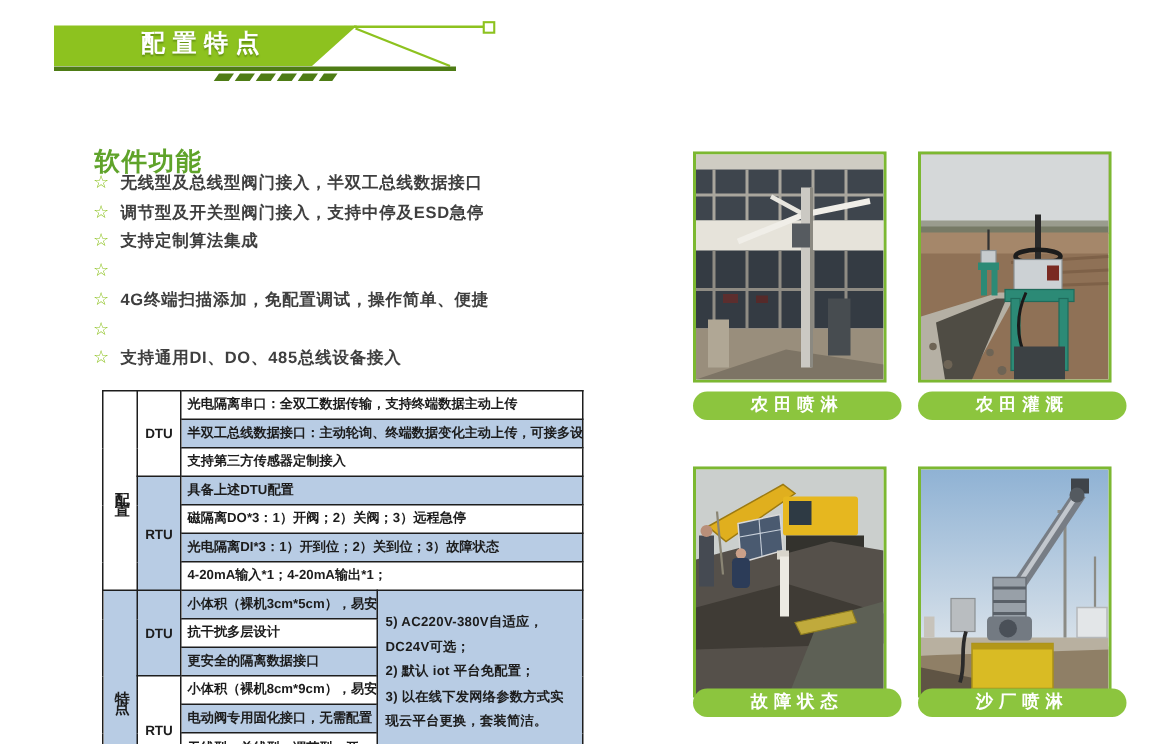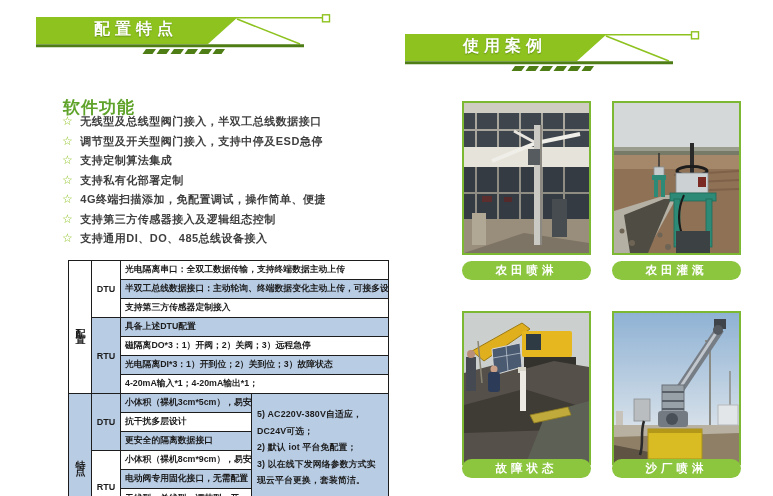--- a/index.html
+++ b/index.html
@@ -27,21 +27,21 @@
   table.spec td.lab{text-align:center;padding:0;}
   table.spec td.dev{text-align:center;font-size:9px;padding:17px 1px;}
   .vtext{display:inline-block;writing-mode:vertical-lr;text-orientation:upright;letter-spacing:6px;font-size:10px;}
   td.notes{white-space:normal !important;vertical-align:top !important;padding:12px 4px 2px 5px !important;}
   td.notes div{line-height:16.5px;letter-spacing:.2px;}
   td.wrap2{white-space:normal !important;line-height:15px;}
 
   
   .photo{position:absolute;width:125px;height:150px;border:2px solid #7cb831;background:#eee;}
   .photo svg{display:block;}
-  .case-pill{position:absolute;width:129px;height:19px;background:#8cc53e;border-radius:10px;
+  .case-pill{position:absolute;width:139px;height:19px;background:#8cc53e;border-radius:10px;
     color:#fff;font-size:11.5px;font-weight:bold;text-align:center;line-height:19px;letter-spacing:4px;}
 </style>
 </head>
 <body>
 
 <div id="page">
 
   <div class="banner" style="left:36px;top:14px;padding-left:15px;">
     <svg width="310" height="46" viewBox="0 0 310 46">
       <polygon points="0,3 202,3 172,30 0,30" fill="#8dc21f"></polygon>
@@ -54,64 +54,44 @@
           <rect x="14" y="0" width="10" height="5"></rect>
         <rect x="28" y="0" width="10" height="5"></rect>
           <rect x="42" y="0" width="10" height="5"></rect>
         <rect x="56" y="0" width="10" height="5"></rect>
           <rect x="70" y="0" width="9" height="5"></rect>
       </g>
     </svg>
     <div class="title">配置特点</div>
   </div>
 
-  <div class="banner" style="left:405px;top:31px;">
-    <svg width="310" height="46" viewBox="0 0 310 46">
-      <polygon points="0,3 202,3 172,30 0,30" fill="#8dc21f"></polygon>
-      <line x1="200" y1="3.8" x2="288" y2="3.8" stroke="#8dc21f" stroke-width="1.6"></line>
-      <line x1="201" y1="5" x2="264" y2="30" stroke="#8dc21f" stroke-width="1.6"></line>
-      <rect x="286.5" y="0.8" width="7" height="7" fill="#fff" stroke="#8dc21f" stroke-width="1.4"></rect>
-      <line x1="0" y1="31.8" x2="268" y2="31.8" stroke="#4e7c15" stroke-width="3"></line>
-      <g fill="#4e7c15" transform="translate(110,35) skewX(-35)">
-        <rect x="0" y="0" width="10" height="5"></rect>
-          <rect x="14" y="0" width="10" height="5"></rect>
-        <rect x="28" y="0" width="10" height="5"></rect>
-          <rect x="42" y="0" width="10" height="5"></rect>
-        <rect x="56" y="0" width="10" height="5"></rect>
-          <rect x="70" y="0" width="9" height="5"></rect>
-      </g>
-    </svg>
-    <div class="title">使用案例</div>
-  </div>
 
   <div class="sw-heading">软件功能</div>
   <div class="sw-list">
     <div class="sw-item">
         <span class="star">☆</span>
         <span>无线型及总线型阀门接入，半双工总线数据接口</span>
       </div>
     <div class="sw-item">
         <span class="star">☆</span>
         <span>调节型及开关型阀门接入，支持中停及ESD急停</span>
       </div>
     <div class="sw-item">
         <span class="star">☆</span>
         <span>支持定制算法集成</span>
       </div>
     <div class="sw-item">
         <span class="star">☆</span>
-        <span>支持私有化部署定制</span>
       </div>
     <div class="sw-item">
         <span class="star">☆</span>
         <span>4G终端扫描添加，免配置调试，操作简单、便捷</span>
       </div>
     <div class="sw-item">
         <span class="star">☆</span>
-        <span>支持第三方传感器接入及逻辑组态控制</span>
       </div>
     <div class="sw-item">
         <span class="star">☆</span>
         <span>支持通用DI、DO、485总线设备接入</span>
       </div>
   </div>
 
   <div class="spec-wrap">
     <table class="spec">
       <colgroup>

